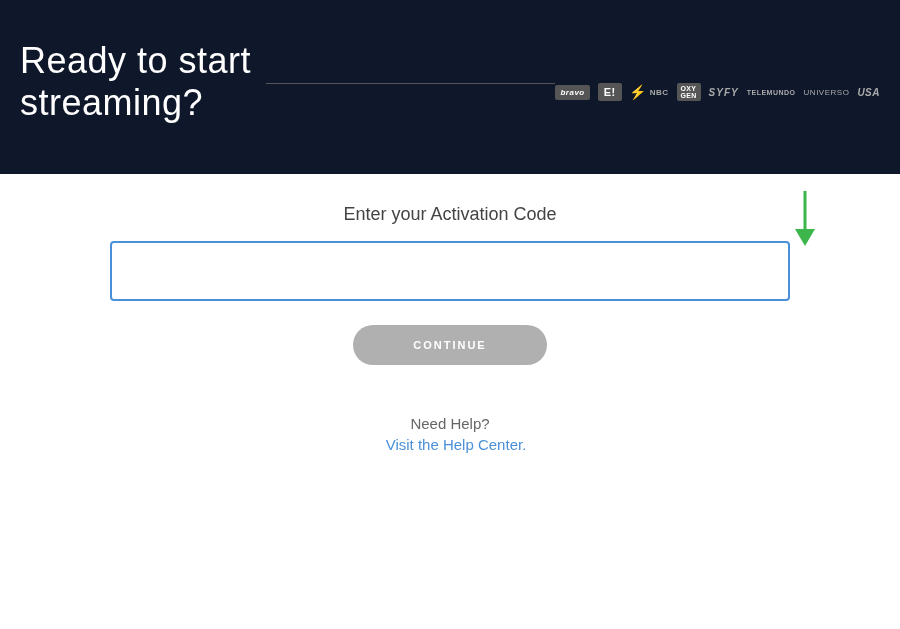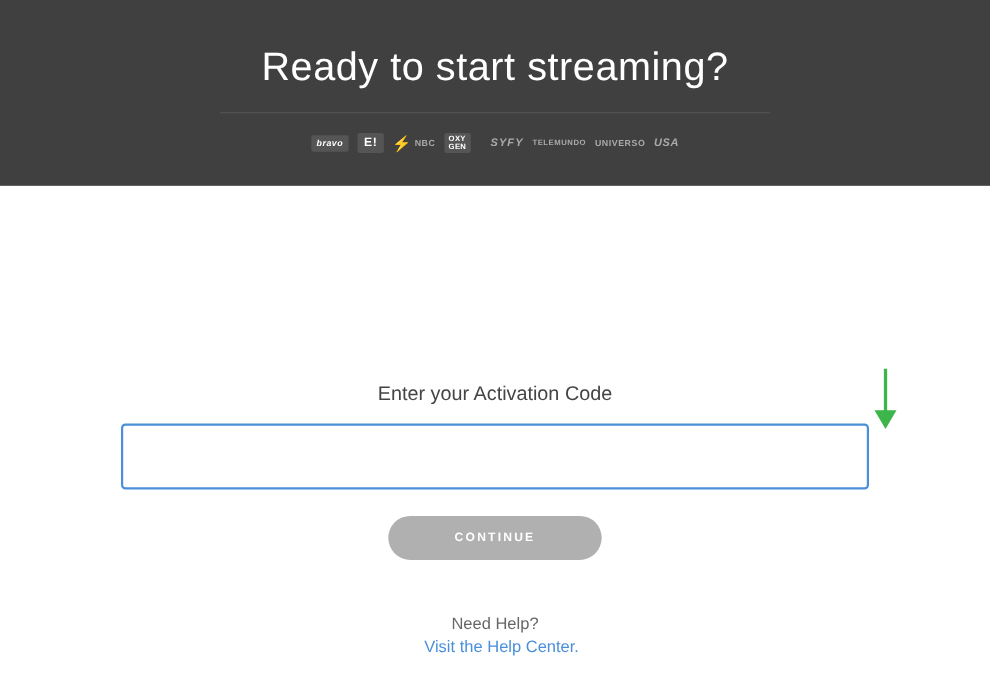--- a/index.html
+++ b/index.html
@@ -7,23 +7,23 @@
       width: 900px;
       height: 629px;
       font-family: Arial, sans-serif;
       display: flex;
       flex-direction: column;
       overflow: hidden;
     }
 
     
     .top-section {
-      background-color: #404040;
-      display: flex;
-      flex-direction: column;
+      background-color: #0f172a;
+      display: flex;
+      flex-direction: row;
       align-items: center;
       justify-content: center;
       padding: 40px 20px 30px;
       flex: 0 0 auto;
     }
 
     .main-title {
       color: #ffffff;
       font-size: 36px;
       font-weight: 300;
@@ -94,49 +94,48 @@
       font-size: 7px;
       font-weight: bold;
       letter-spacing: 0.3px;
     }
     .logo-syfy {
       color: #aaa;
       font-size: 10px;
       font-weight: bold;
       font-style: italic;
       letter-spacing: 1px;
-      margin-left: 10px;
     }
     .logo-telemundo {
       color: #aaa;
       font-size: 7px;
       font-weight: bold;
       letter-spacing: 0.5px;
     }
     .logo-universo {
       color: #aaa;
       font-size: 8px;
-      font-weight: bold;
+      font-weight: normal;
       letter-spacing: 0.5px;
     }
     .logo-usa {
       color: #aaa;
       font-size: 10px;
       font-weight: bold;
       font-style: italic;
     }
 
     
     .bottom-section {
       background-color: #ffffff;
       flex: 1;
       display: flex;
       flex-direction: column;
       align-items: center;
-      justify-content: flex-end;
+      justify-content: flex-start;
       padding: 30px 20px 32px;
       position: relative;
     }
 
     .activation-label {
       color: #444;
       font-size: 18px;
       font-weight: 400;
       margin-bottom: 16px;
     }

